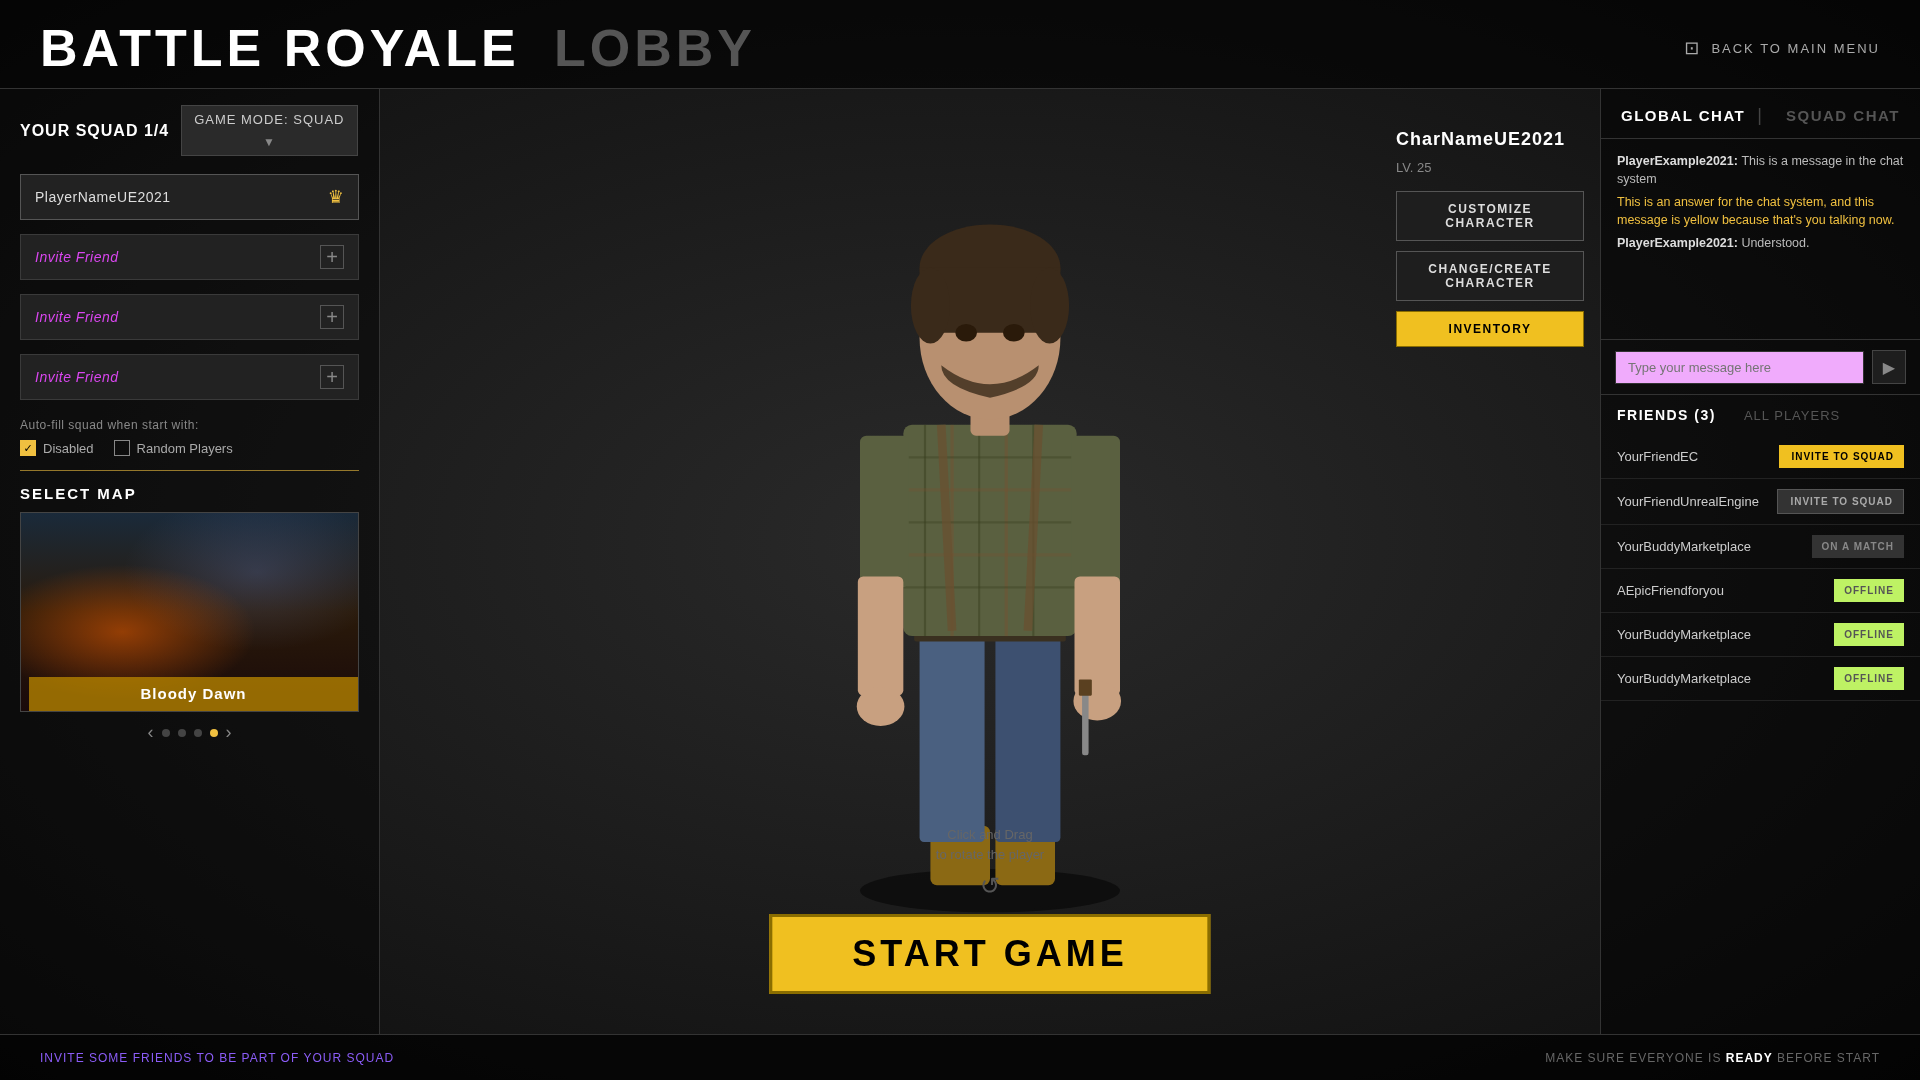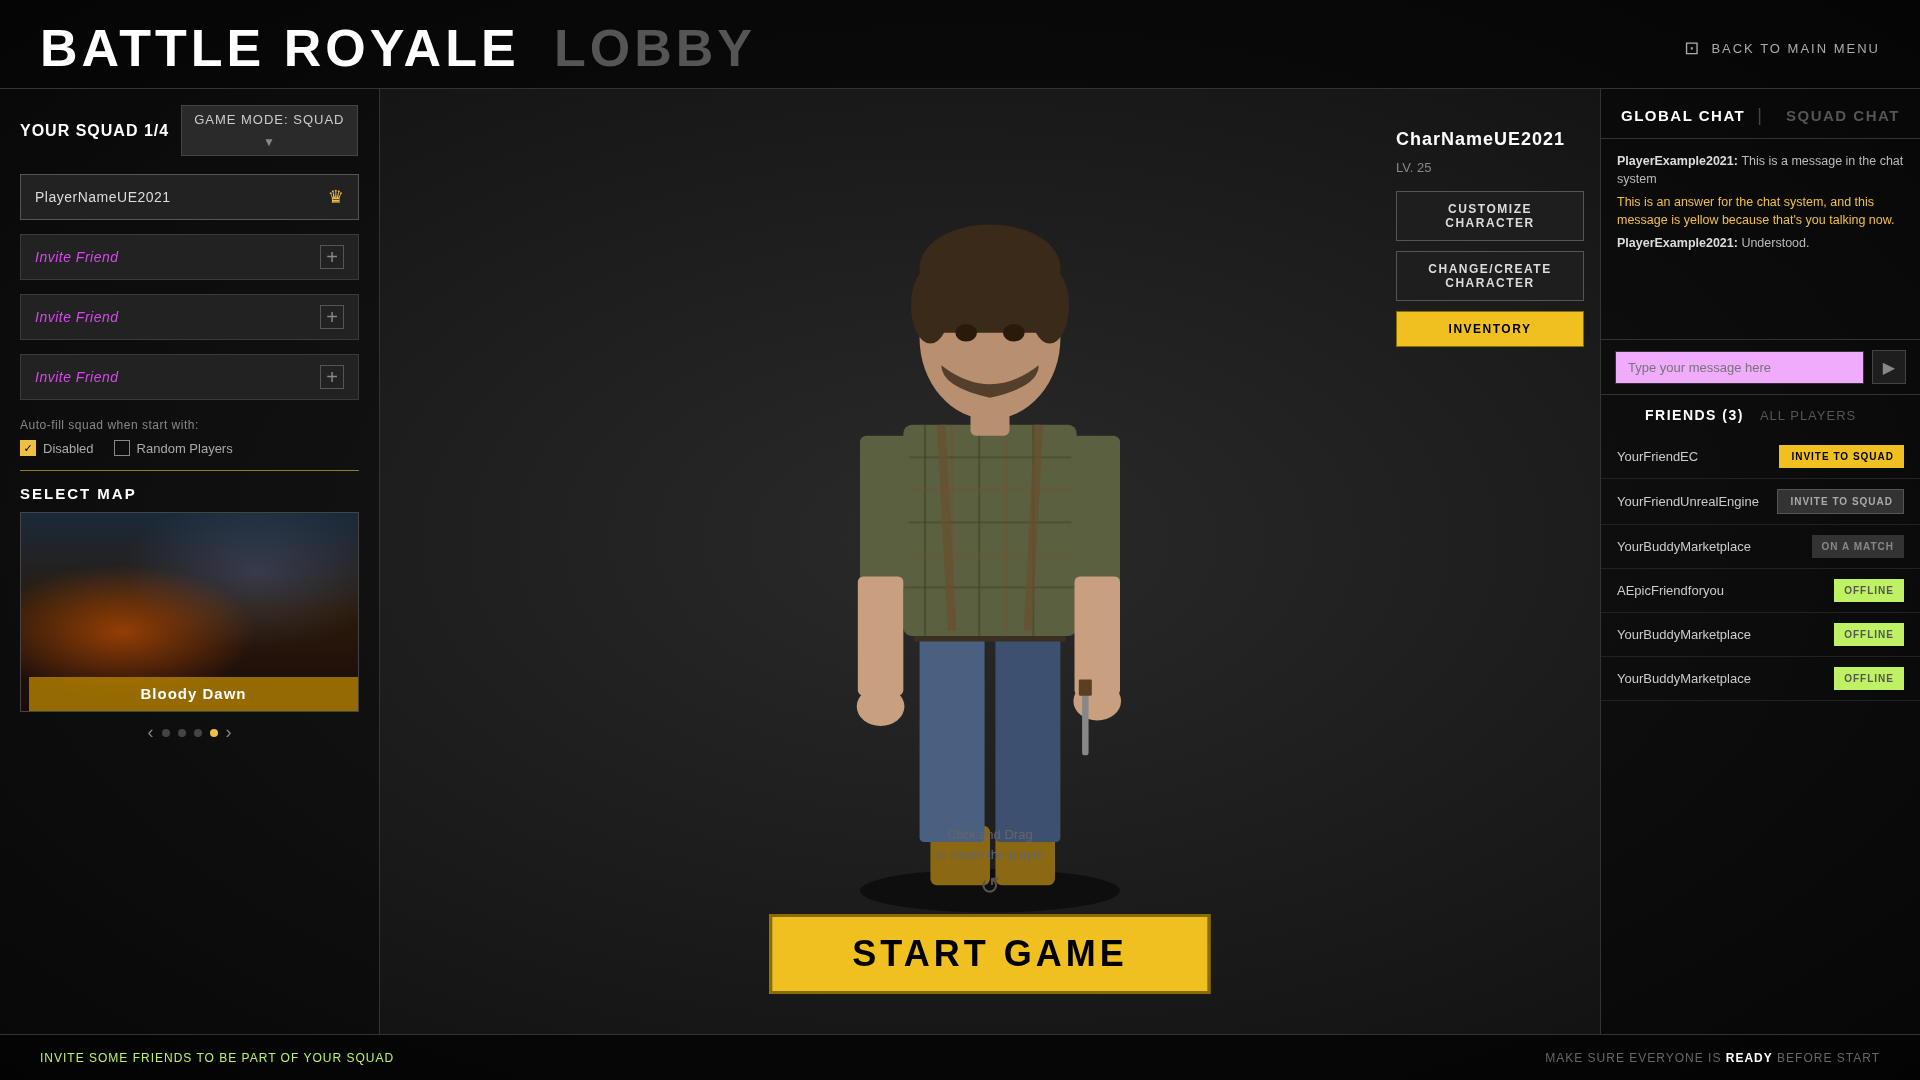--- a/index.html
+++ b/index.html
@@ -462,22 +462,21 @@
     .friends-section {
       border-top: 1px solid #333;
       display: flex;
       flex-direction: column;
       flex: 1;
     }
     .friends-header {
       display: flex;
       align-items: center;
       padding: 12px 16px;
-      gap: 16px;
-      margin-left: 28px;
+      gap: 28px;
     }
     .friends-title {
       font-size: 14px;
       font-weight: 700;
       letter-spacing: 1.5px;
       color: #fff;
       text-transform: uppercase;
     }
     .all-players-tab {
       font-size: 13px;
@@ -535,21 +534,21 @@
       display: flex;
       justify-content: space-between;
       align-items: center;
       padding: 10px 40px;
       background: rgba(0,0,0,0.7);
       border-top: 1px solid #333;
       height: 46px;
     }
     .footer-left {
       font-size: 12px;
-      color: #bef264;
+      color: #8b5cf6;
       letter-spacing: 1px;
       text-transform: uppercase;
     }
     .footer-right {
       font-size: 12px;
       color: #666;
       letter-spacing: 1px;
       text-transform: uppercase;
     }
     .footer-right .highlight {

